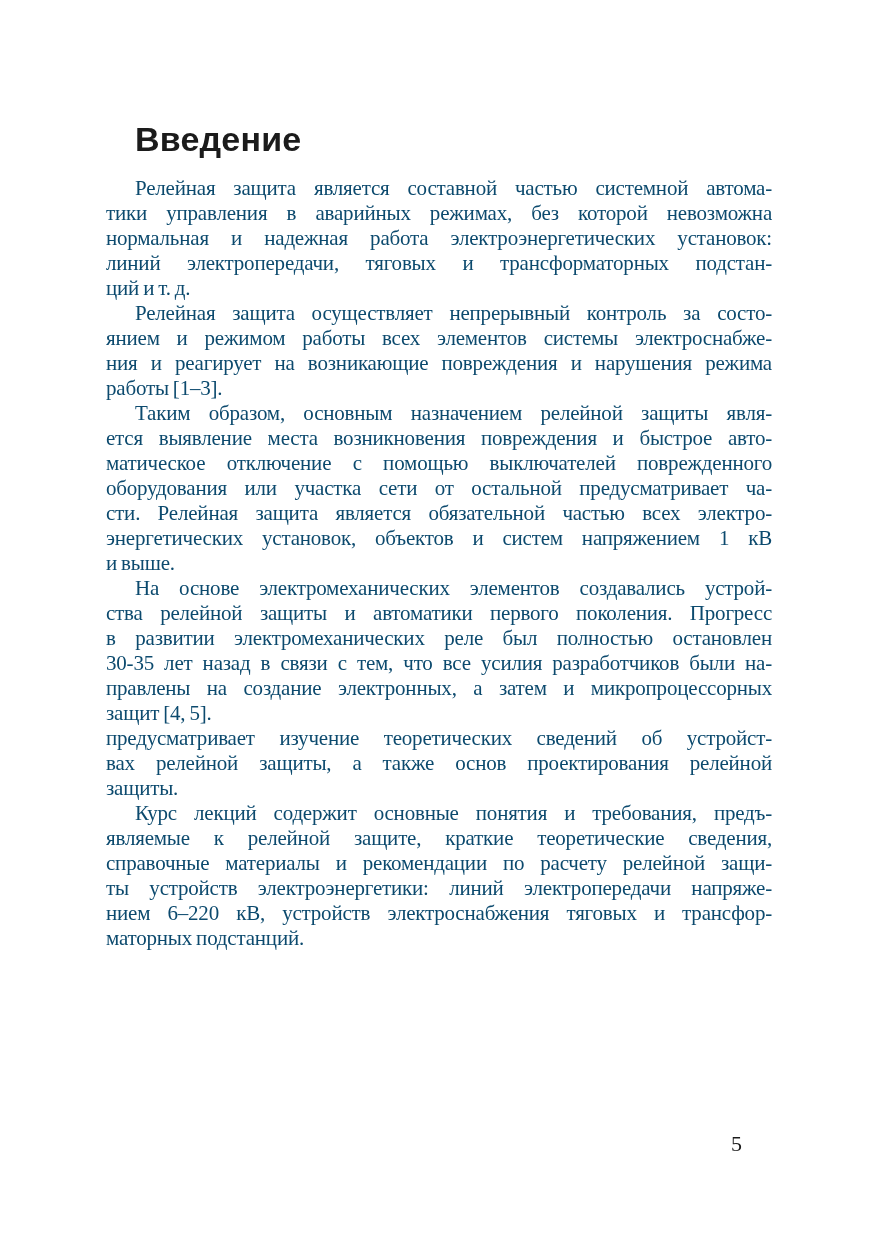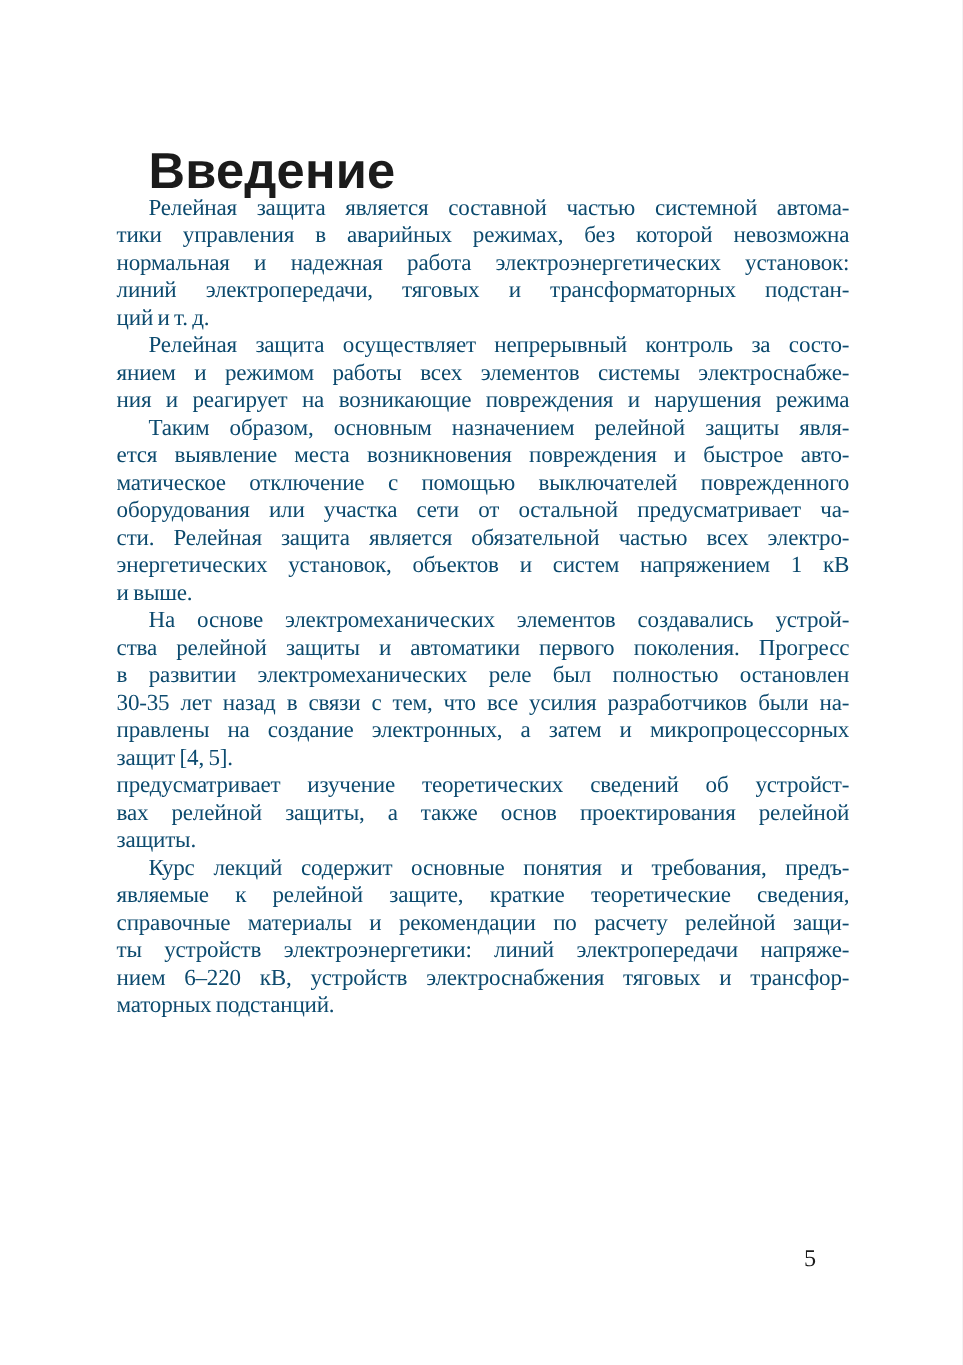--- a/index.html
+++ b/index.html
@@ -13,24 +13,24 @@
     width: 875px;
     height: 1241px;
     background: #ffffff;
     overflow: hidden;
     font-family: "Liberation Serif", serif;
     color: #141414;
   }
   .heading {
     position: absolute;
     left: 135px;
-    top: 104px;
+    top: 96px;
     font-family: "Liberation Sans", sans-serif;
     font-weight: 700;
-    font-size: 46px;
+    font-size: 34px;
     line-height: 40px;
     letter-spacing: 0.2px;
     color: #1b1b1b;
   }
   .body-text {
     position: absolute;
     left: 106px;
     top: 176px;
     width: 666px;
     font-size: 21px;
@@ -71,20 +71,21 @@
 
   <div class="body-text" id="body-text">
       <div class="line first">Релейная защита является составной частью системной автома-</div>
       <div class="line">тики управления в аварийных режимах, без которой невозможна</div>
       <div class="line">нормальная и надежная работа электроэнергетических установок:</div>
       <div class="line">линий электропередачи, тяговых и трансформаторных подстан-</div>
       <div class="line last">ций и т. д.</div>
       <div class="line first">Релейная защита осуществляет непрерывный контроль за состо-</div>
       <div class="line">янием и режимом работы всех элементов системы электроснабже-</div>
       <div class="line">ния и реагирует на возникающие повреждения и нарушения режима</div>
+      <div class="line last">работы [1–3].</div>
       <div class="line first">Таким образом, основным назначением релейной защиты явля-</div>
       <div class="line">ется выявление места возникновения повреждения и быстрое авто-</div>
       <div class="line">матическое отключение с помощью выключателей поврежденного</div>
       <div class="line">оборудования или участка сети от остальной предусматривает ча-</div>
       <div class="line">сти. Релейная защита является обязательной частью всех электро-</div>
       <div class="line">энергетических установок, объектов и систем напряжением 1 кВ</div>
       <div class="line last">и выше.</div>
       <div class="line first">На основе электромеханических элементов создавались устрой-</div>
       <div class="line">ства релейной защиты и автоматики первого поколения. Прогресс</div>
       <div class="line">в развитии электромеханических реле был полностью остановлен</div>

